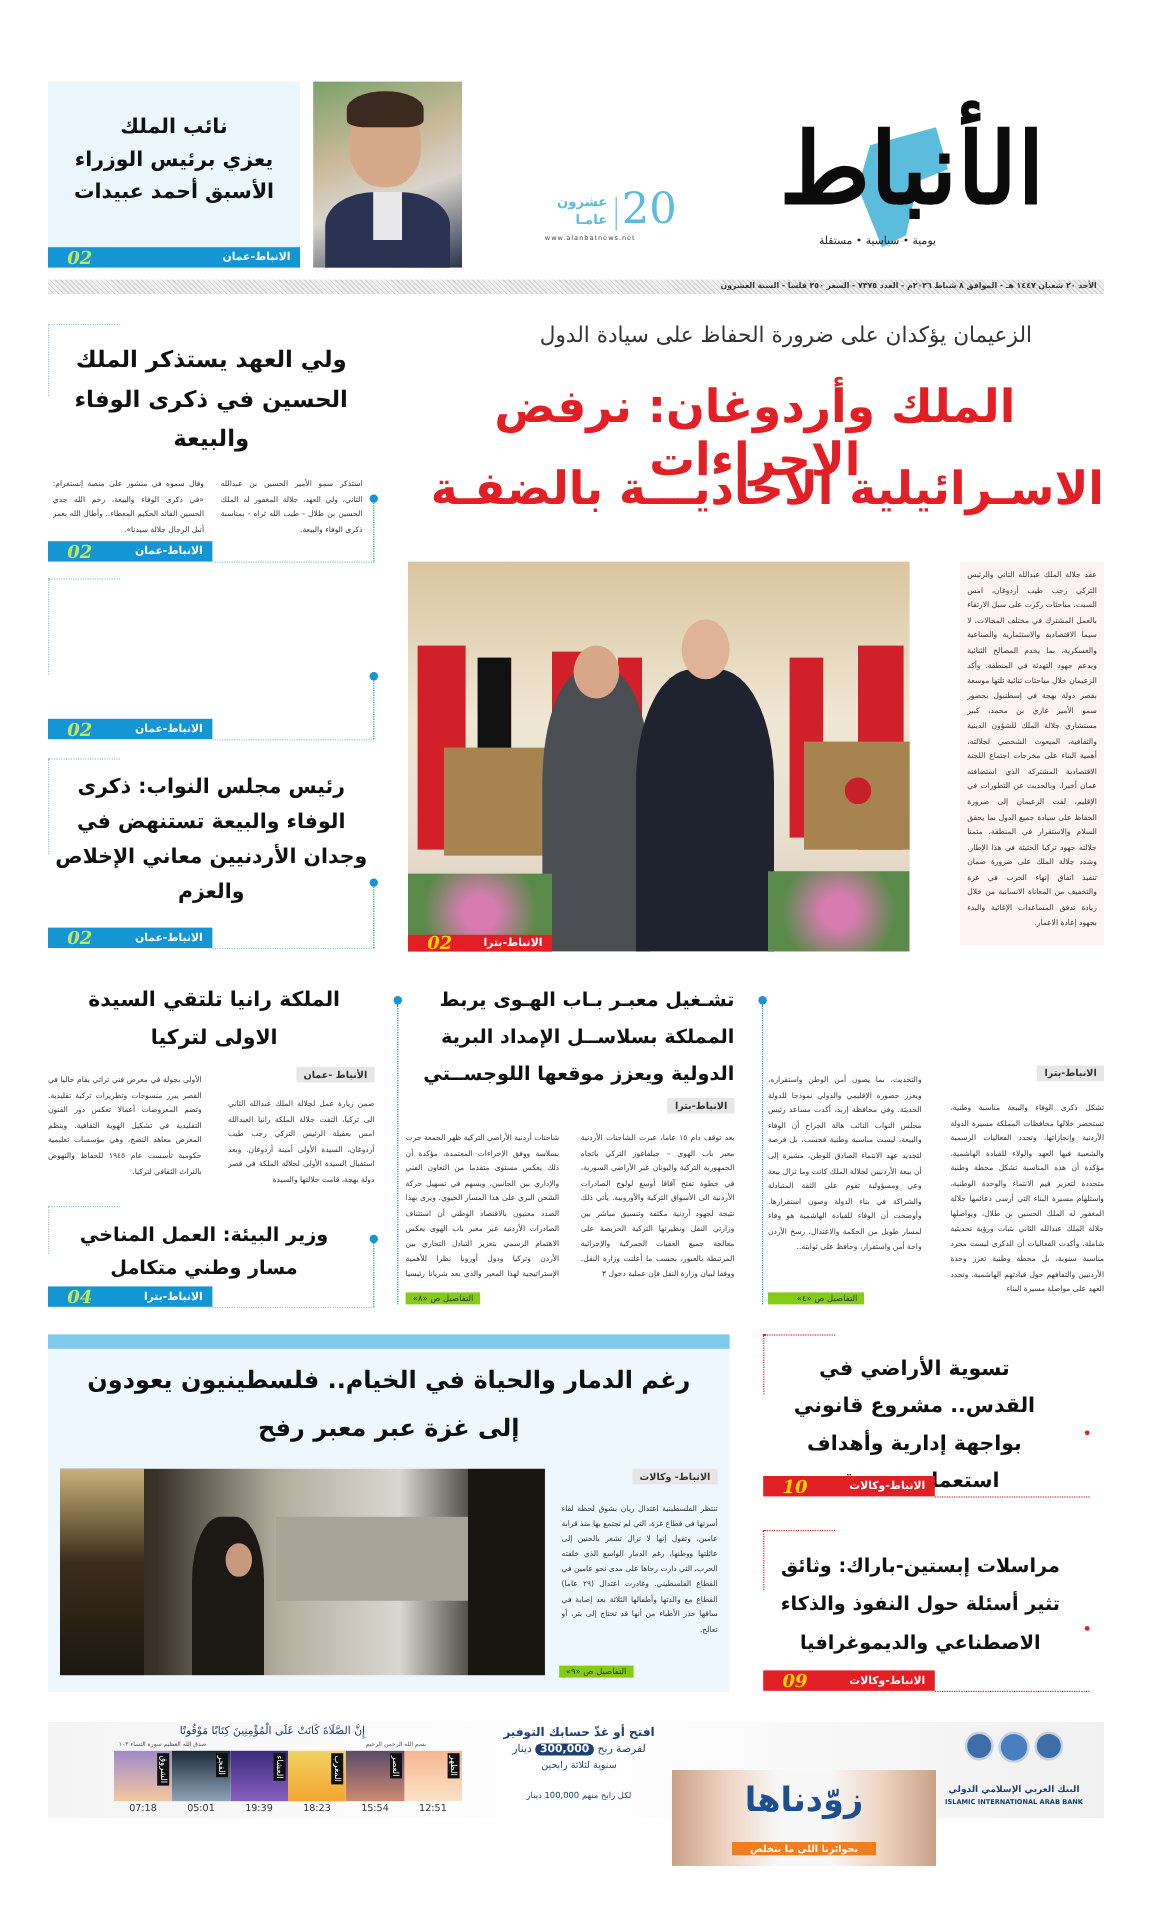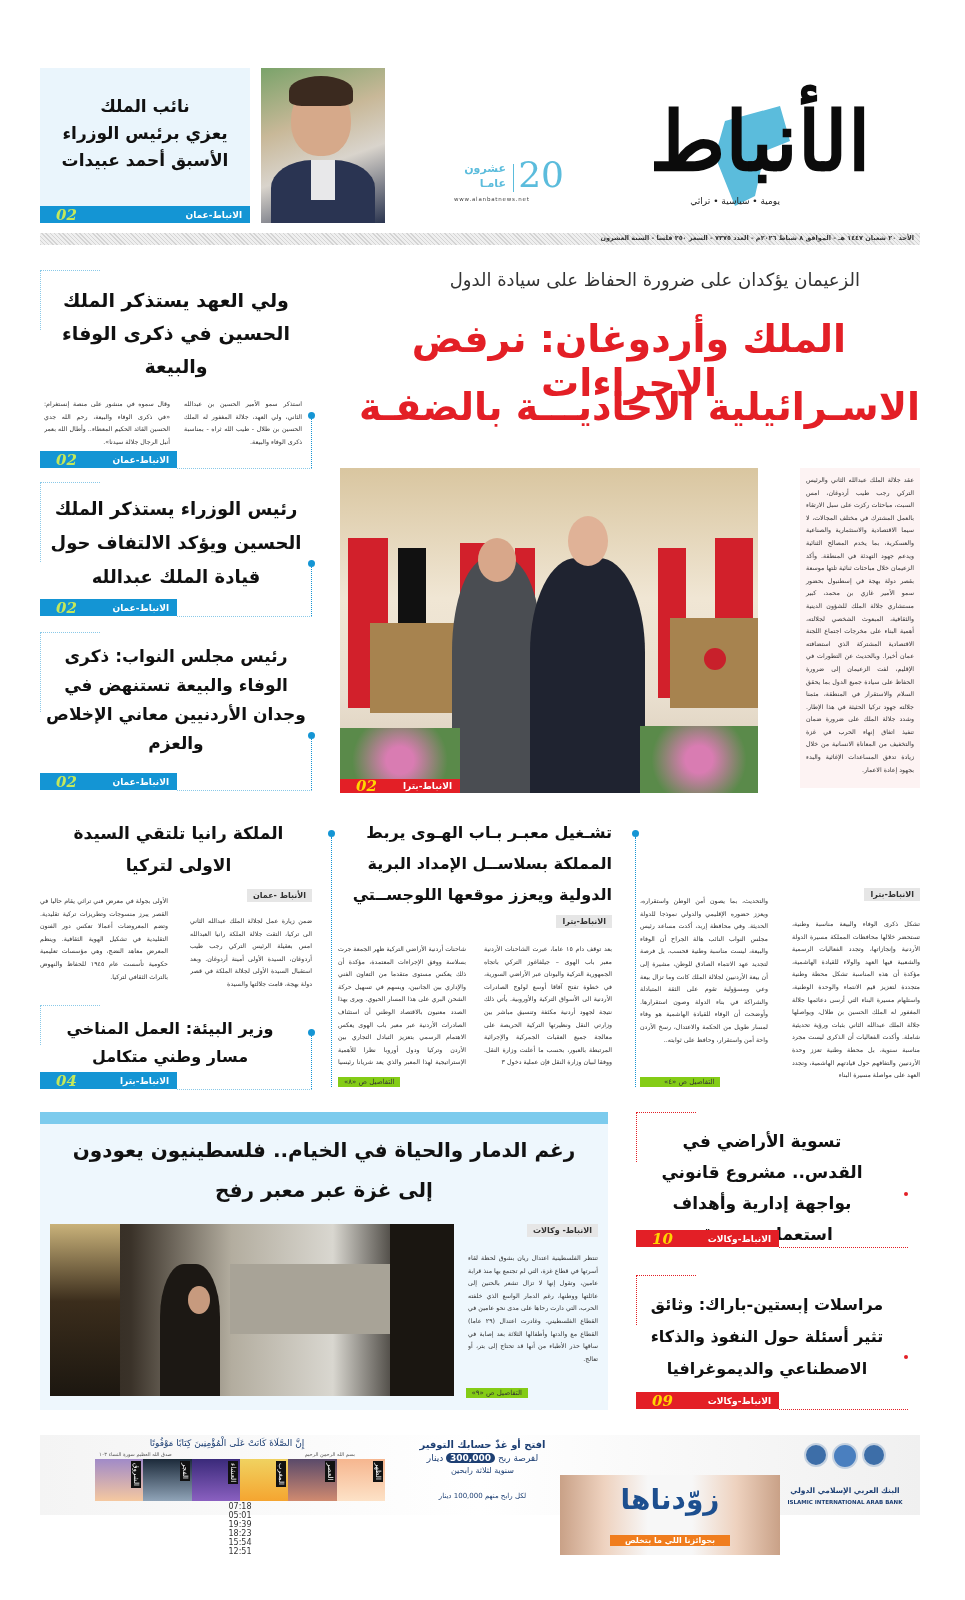--- a/index.html
+++ b/index.html
@@ -21,21 +21,21 @@
 <body>
 
 <div class="abs" style="left:40px; top:68px; width:880px; height:175px;">
 
   <div class="abs" style="right:0; top:18px; width:320px; height:110px;">
     <svg class="abs" style="left:95px; top:10px;" width="120" height="120" viewBox="0 0 120 120">
       <polygon points="30,25 85,10 95,45 70,55 60,100 40,110 20,60" fill="#5bbcdc"></polygon>
     </svg>
     <div class="abs" style="right:0; top:0; width:320px; text-align:center; font-family:'DejaVu Serif', serif; font-weight:bold; font-size:82px; line-height:110px; color:#0b0b0b; letter-spacing:2px;">الأنباط</div>
   </div>
-  <div class="abs" style="right:140px; top:128px; font-size:9px; color:#222;">يومية • سياسية • تراثي</div>
+  <div class="abs" style="right:140px; top:128px; font-size:9px; color:#222;">يومية • سياسية • مستقلة</div>
 
   <div class="abs" style="left:414px; top:90px; width:110px; height:50px;">
     <span class="abs" style="right:0; top:-4px; font-family:'DejaVu Serif', serif; font-size:36px; color:#5bbcdc;">20</span>
     <span class="abs" style="right:50px; top:6px; width:1px; height:28px; background:#5bbcdc;"></span>
     <span class="abs" style="right:58px; top:4px; font-size:11px; font-weight:bold; color:#5bbcdc;">عشرون</span>
     <span class="abs" style="right:58px; top:19px; font-size:11px; font-weight:bold; color:#5bbcdc;">عامـا</span>
     <span class="abs" style="left:0; top:38px; font-size:5.5px; letter-spacing:0.8px; color:#444; direction:ltr;">www.alanbatnews.net</span>
   </div>
 
   <div class="abs photo" style="left:221px; top:0; width:124px; height:155px; background:linear-gradient(160deg,#7aa36a 0%,#c8b898 35%,#d9d4cc 60%,#2b3550 100%);">
@@ -101,21 +101,20 @@
     <span class="tag-num">02</span>
   </div>
   <div class="abs dotted-h" style="left:137px; top:198px; width:135px;"></div>
   <div class="dot-dot" style="right:-3px; top:142px;"></div>
   <div class="abs" style="right:0; top:146px; height:52px; border-left:1px dotted #1495d4;"></div>
 </div>
 
 <div class="abs" style="left:40px; top:482px; width:272px; height:135px;">
   <div class="abs dotted-h" style="left:0; top:0; width:60px;"></div>
   <div class="abs" style="left:0; top:0; height:80px; border-left:1px dotted #8ac9e8;"></div>
-  <div class="abs hl" style="left:8px; right:8px; top:10px; font-size:18px; line-height:34px;">رئيس الوزراء يستذكر الملك الحسين ويؤكد الالتفاف حول قيادة الملك عبدالله</div>
   <div class="tag-blue abs" style="left:0; top:117px; width:137px;">
     <span>الانباط-عمان</span>
     <span class="tag-num">02</span>
   </div>
   <div class="abs dotted-h" style="left:137px; top:134px; width:135px;"></div>
   <div class="dot-dot" style="right:-3px; top:78px;"></div>
   <div class="abs" style="right:0; top:82px; height:52px; border-left:1px dotted #1495d4;"></div>
 </div>
 
 <div class="abs" style="left:40px; top:632px; width:272px; height:160px;">
@@ -255,21 +254,21 @@
       <div style="flex:1; position:relative; background:linear-gradient(180deg,#3a2a7a,#8a60c0);">
         <span style="position:absolute; right:2px; top:2px; background:#111; color:#fff; font-size:7px; writing-mode:vertical-rl; padding:2px 1px;">العشاء</span>
       </div>
       <div style="flex:1; position:relative; background:linear-gradient(180deg,#1c2a3a,#90a4b8);">
         <span style="position:absolute; right:2px; top:2px; background:#111; color:#fff; font-size:7px; writing-mode:vertical-rl; padding:2px 1px;">الفجر</span>
       </div>
       <div style="flex:1; position:relative; background:linear-gradient(180deg,#a08ac8,#f5c8a0);">
         <span style="position:absolute; right:2px; top:2px; background:#111; color:#fff; font-size:7px; writing-mode:vertical-rl; padding:2px 1px;">الشروق</span>
       </div>
     </div>
-    <div class="abs" style="left:0; top:67px; width:290px; height:12px; display:flex; flex-direction:column; font-size:8px; color:#333; direction:ltr;">
+    <div class="abs" style="left:0; top:67px; width:290px; height:12px; display:flex; flex-direction:row; font-size:8px; color:#333; direction:ltr;">
       <span style="flex:1; text-align:center;">07:18</span>
       <span style="flex:1; text-align:center;">05:01</span>
       <span style="flex:1; text-align:center;">19:39</span>
       <span style="flex:1; text-align:center;">18:23</span>
       <span style="flex:1; text-align:center;">15:54</span>
       <span style="flex:1; text-align:center;">12:51</span>
     </div>
   </div>
 </div>
 

